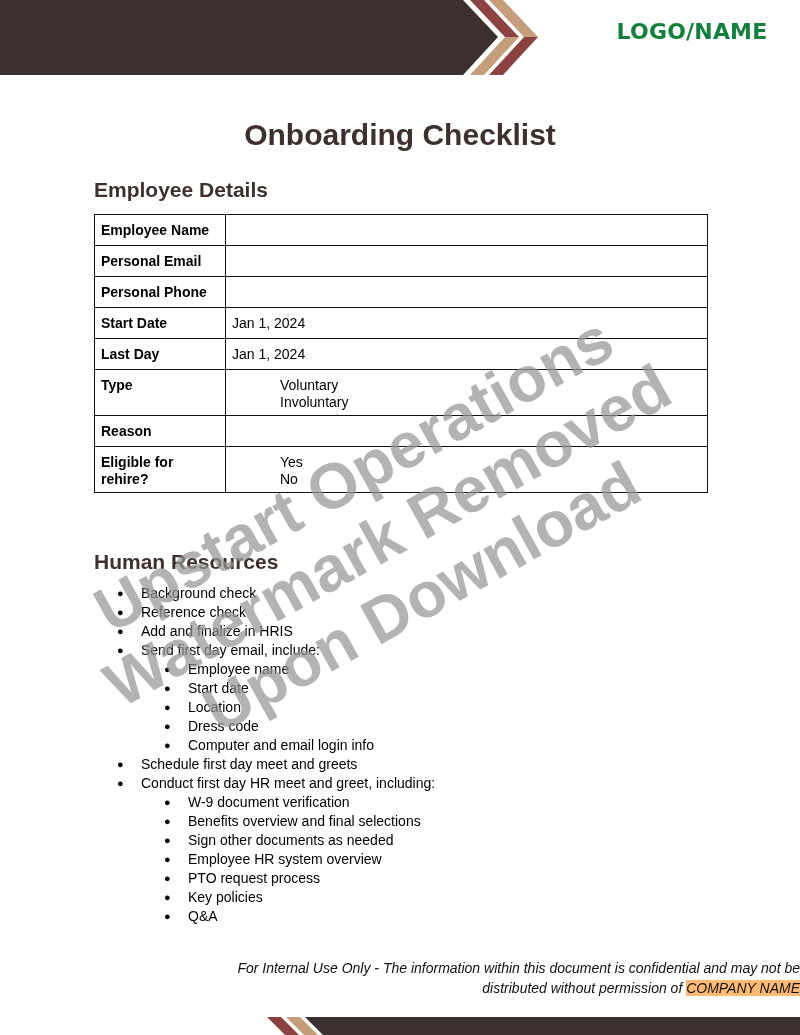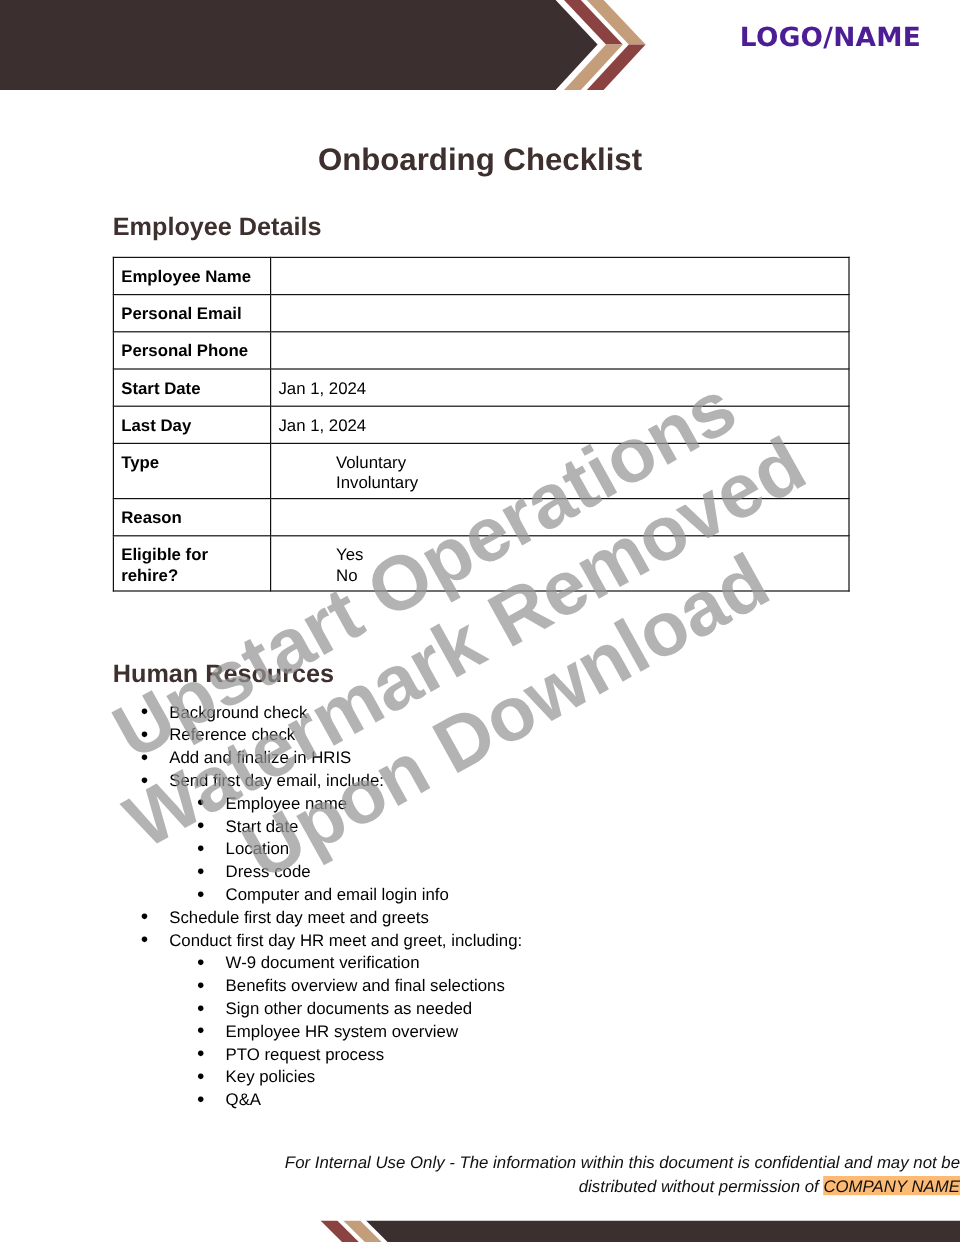--- a/index.html
+++ b/index.html
@@ -7,25 +7,25 @@
     width: 800px; height: 1035px; position: relative; overflow: hidden;
     background: #ffffff;
     font-family: "Liberation Sans", sans-serif;
     color: #000;
   }
   .header-band { position: absolute; left: 0; top: 0; width: 800px; height: 75px; }
   .header-band svg { position: absolute; left: 0; top: 0; }
   .logo {
     position: absolute; left: 612px; top: 19px; width: 160px;
     font-family: "DejaVu Sans", sans-serif; font-weight: bold;
-    font-size: 22px; letter-spacing: 0.2px; color: #4c1d95; text-align: center;
+    font-size: 22px; letter-spacing: 0.2px; color: #15803d; text-align: center;
   }
   .title {
     position: absolute; left: 0; width: 800px; top: 118px;
-    text-align: center; font-weight: bold; font-size: 26px; color: #3d302e;
+    text-align: center; font-weight: bold; font-size: 30px; color: #3d302e;
   }
   .section-heading {
     position: absolute; left: 94px; font-weight: bold; font-size: 21px; color: #3d302e;
   }
   table.details {
     position: absolute; left: 94px; top: 214px; width: 614px;
     border-collapse: collapse; font-size: 14px;
   }
   table.details td {
     border: 1.5px solid #111; padding: 0 6px; vertical-align: top;

